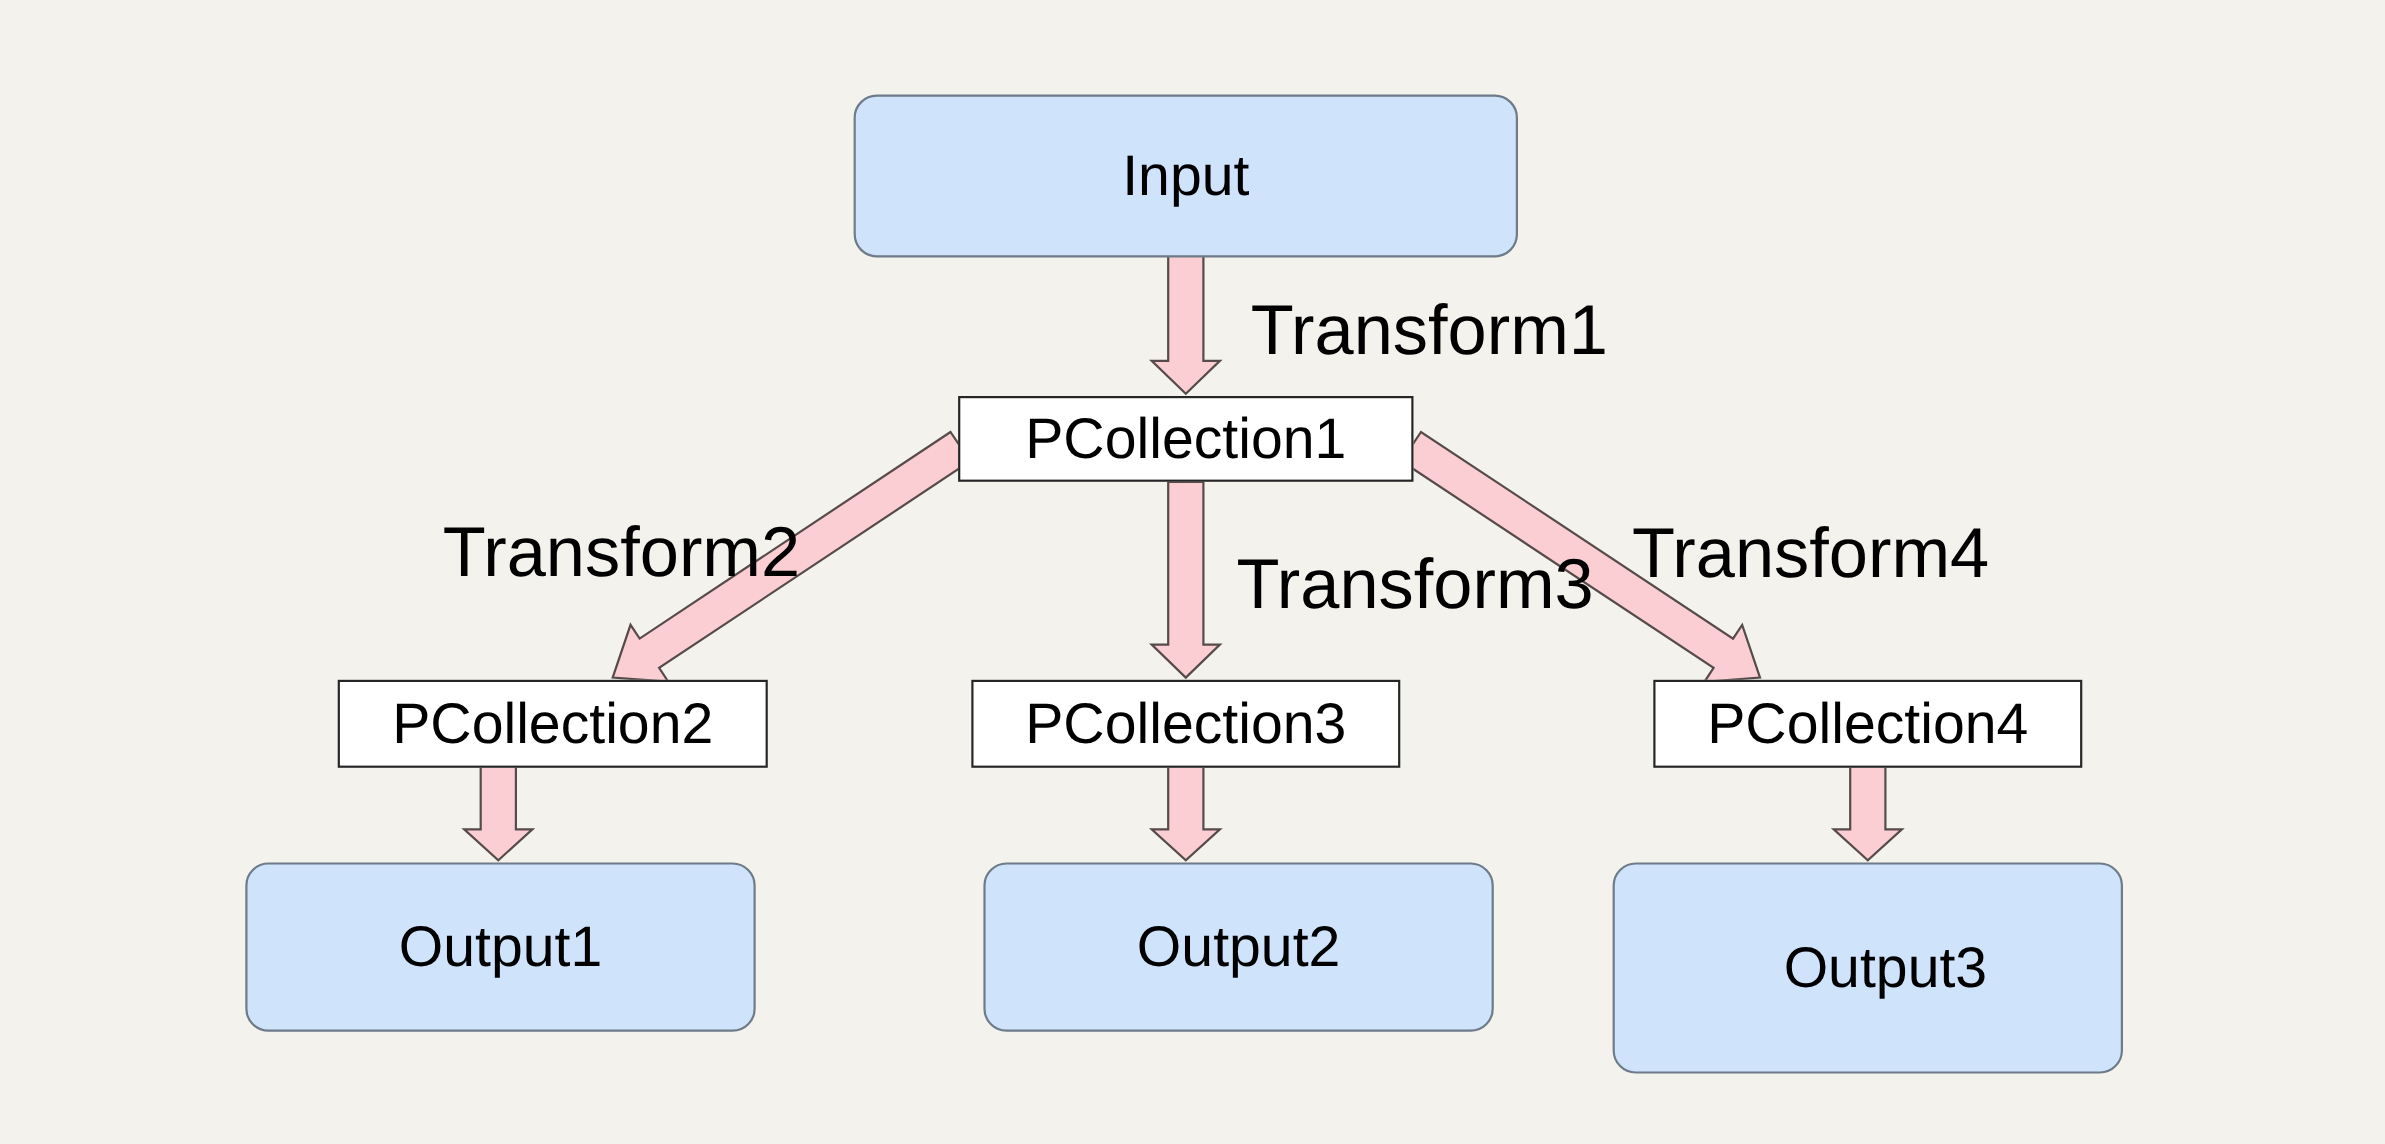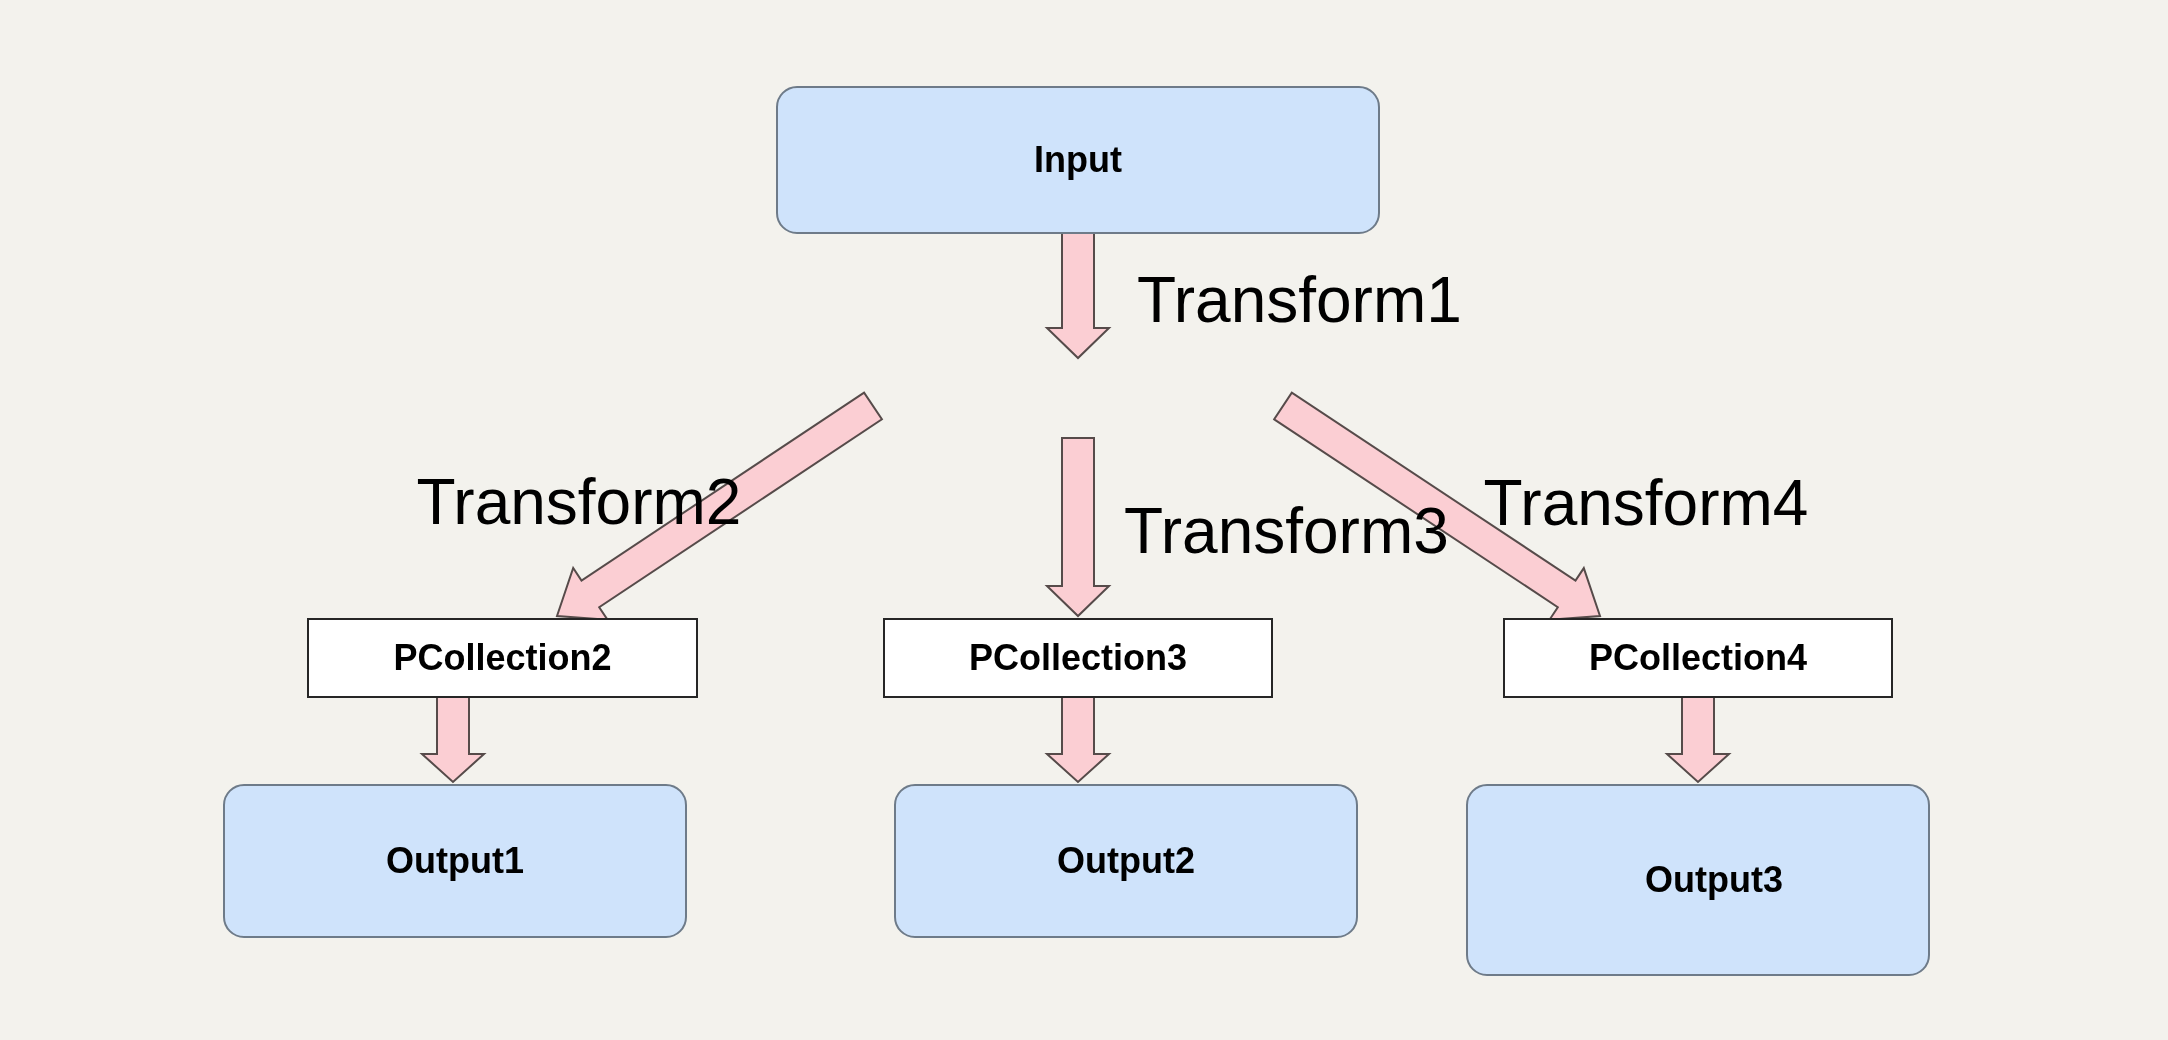--- a/index.html
+++ b/index.html
@@ -19,23 +19,22 @@
     width:2168px;height:1040px;
     background:var(--bg);
     font-family:"Liberation Sans", sans-serif;
     overflow:hidden;
   }
   .edges-layer{position:absolute;left:0;top:0;width:2168px;height:1040px;}
   .node{
     position:absolute;
     display:flex;align-items:center;justify-content:center;
     box-sizing:border-box;
-    font-size:36px;line-height:1;color:var(--text);
+    font-size:52px;line-height:1;color:var(--text);
     white-space:nowrap;
-    font-weight:bold;
   }
   .node.blue{
     background:var(--blue-fill);
     border:2px solid var(--blue-border);
     border-radius:21px;
   }
   .node.white{
     background:var(--white-fill);
     border:2px solid var(--white-border);
   }
@@ -46,41 +45,42 @@
   .n-pc4     {left:1503px;top:618px; width:390px; height:80px;}
   .n-out1    {left:223px; top:784px; width:464px; height:154px;}
   .n-out2    {left:846px; top:784px; width:464px; height:154px;margin-left:48px;}
   .n-out3    {left:1466px;top:784px; width:464px; height:192px;padding-left:32px;}
   .edge-label{
     position:absolute;
     font-size:64px;line-height:1.1;color:var(--text);
     white-space:nowrap;
   }
   .lbl-t1{left:1137px;top:300px;transform:translateY(-50%);}
-  .lbl-t2{left:579px; top:502px;transform:translate(-50%,-50%);}
+  .lbl-t2{left:565px; top:502px;transform:translate(-50%,-50%);}
   .lbl-t3{left:1124px;top:531px;transform:translateY(-50%);}
   .lbl-t4{left:1646px;top:503px;transform:translate(-50%,-50%);}
 </style>
 </head>
 <body>
 
 <div class="canvas">
 
   <svg class="edges-layer" width="2168" height="1040" viewBox="0 0 2168 1040" xmlns="http://www.w3.org/2000/svg">
       <polygon points="1062,232 1062,328 1047,328 1078,358 1109,328 1094,328 1094,232" fill="#fbced3" stroke="#564b4a" stroke-width="2" stroke-linejoin="miter"></polygon>
       <polygon points="864.1,392.7 581.5,580.5 573.2,568 557,616 607.5,619.7 599.2,607.2 881.9,419.3" fill="#fbced3" stroke="#564b4a" stroke-width="2" stroke-linejoin="miter"></polygon>
       <polygon points="1062,438 1062,586 1047,586 1078,616 1109,586 1094,586 1094,438" fill="#fbced3" stroke="#564b4a" stroke-width="2" stroke-linejoin="miter"></polygon>
       <polygon points="1274.2,419.3 1557.8,607.2 1549.5,619.8 1600,616 1583.8,568.1 1575.5,580.6 1291.8,392.7" fill="#fbced3" stroke="#564b4a" stroke-width="2" stroke-linejoin="miter"></polygon>
       <polygon points="437,696 437,754 422,754 453,782 484,754 469,754 469,696" fill="#fbced3" stroke="#564b4a" stroke-width="2" stroke-linejoin="miter"></polygon>
       <polygon points="1062,696 1062,754 1047,754 1078,782 1109,754 1094,754 1094,696" fill="#fbced3" stroke="#564b4a" stroke-width="2" stroke-linejoin="miter"></polygon>
       <polygon points="1682,696 1682,754 1667,754 1698,782 1729,754 1714,754 1714,696" fill="#fbced3" stroke="#564b4a" stroke-width="2" stroke-linejoin="miter"></polygon>
     </svg>
 
   <div class="node blue n-input">Input</div>
 
+  <div class="node white n-pc1">PCollection1</div>
 
   <div class="node white n-pc2">PCollection2</div>
 
   <div class="node white n-pc3">PCollection3</div>
 
   <div class="node white n-pc4">PCollection4</div>
 
   <div class="node blue n-out1">Output1</div>
 
   <div class="node blue n-out2">Output2</div>

